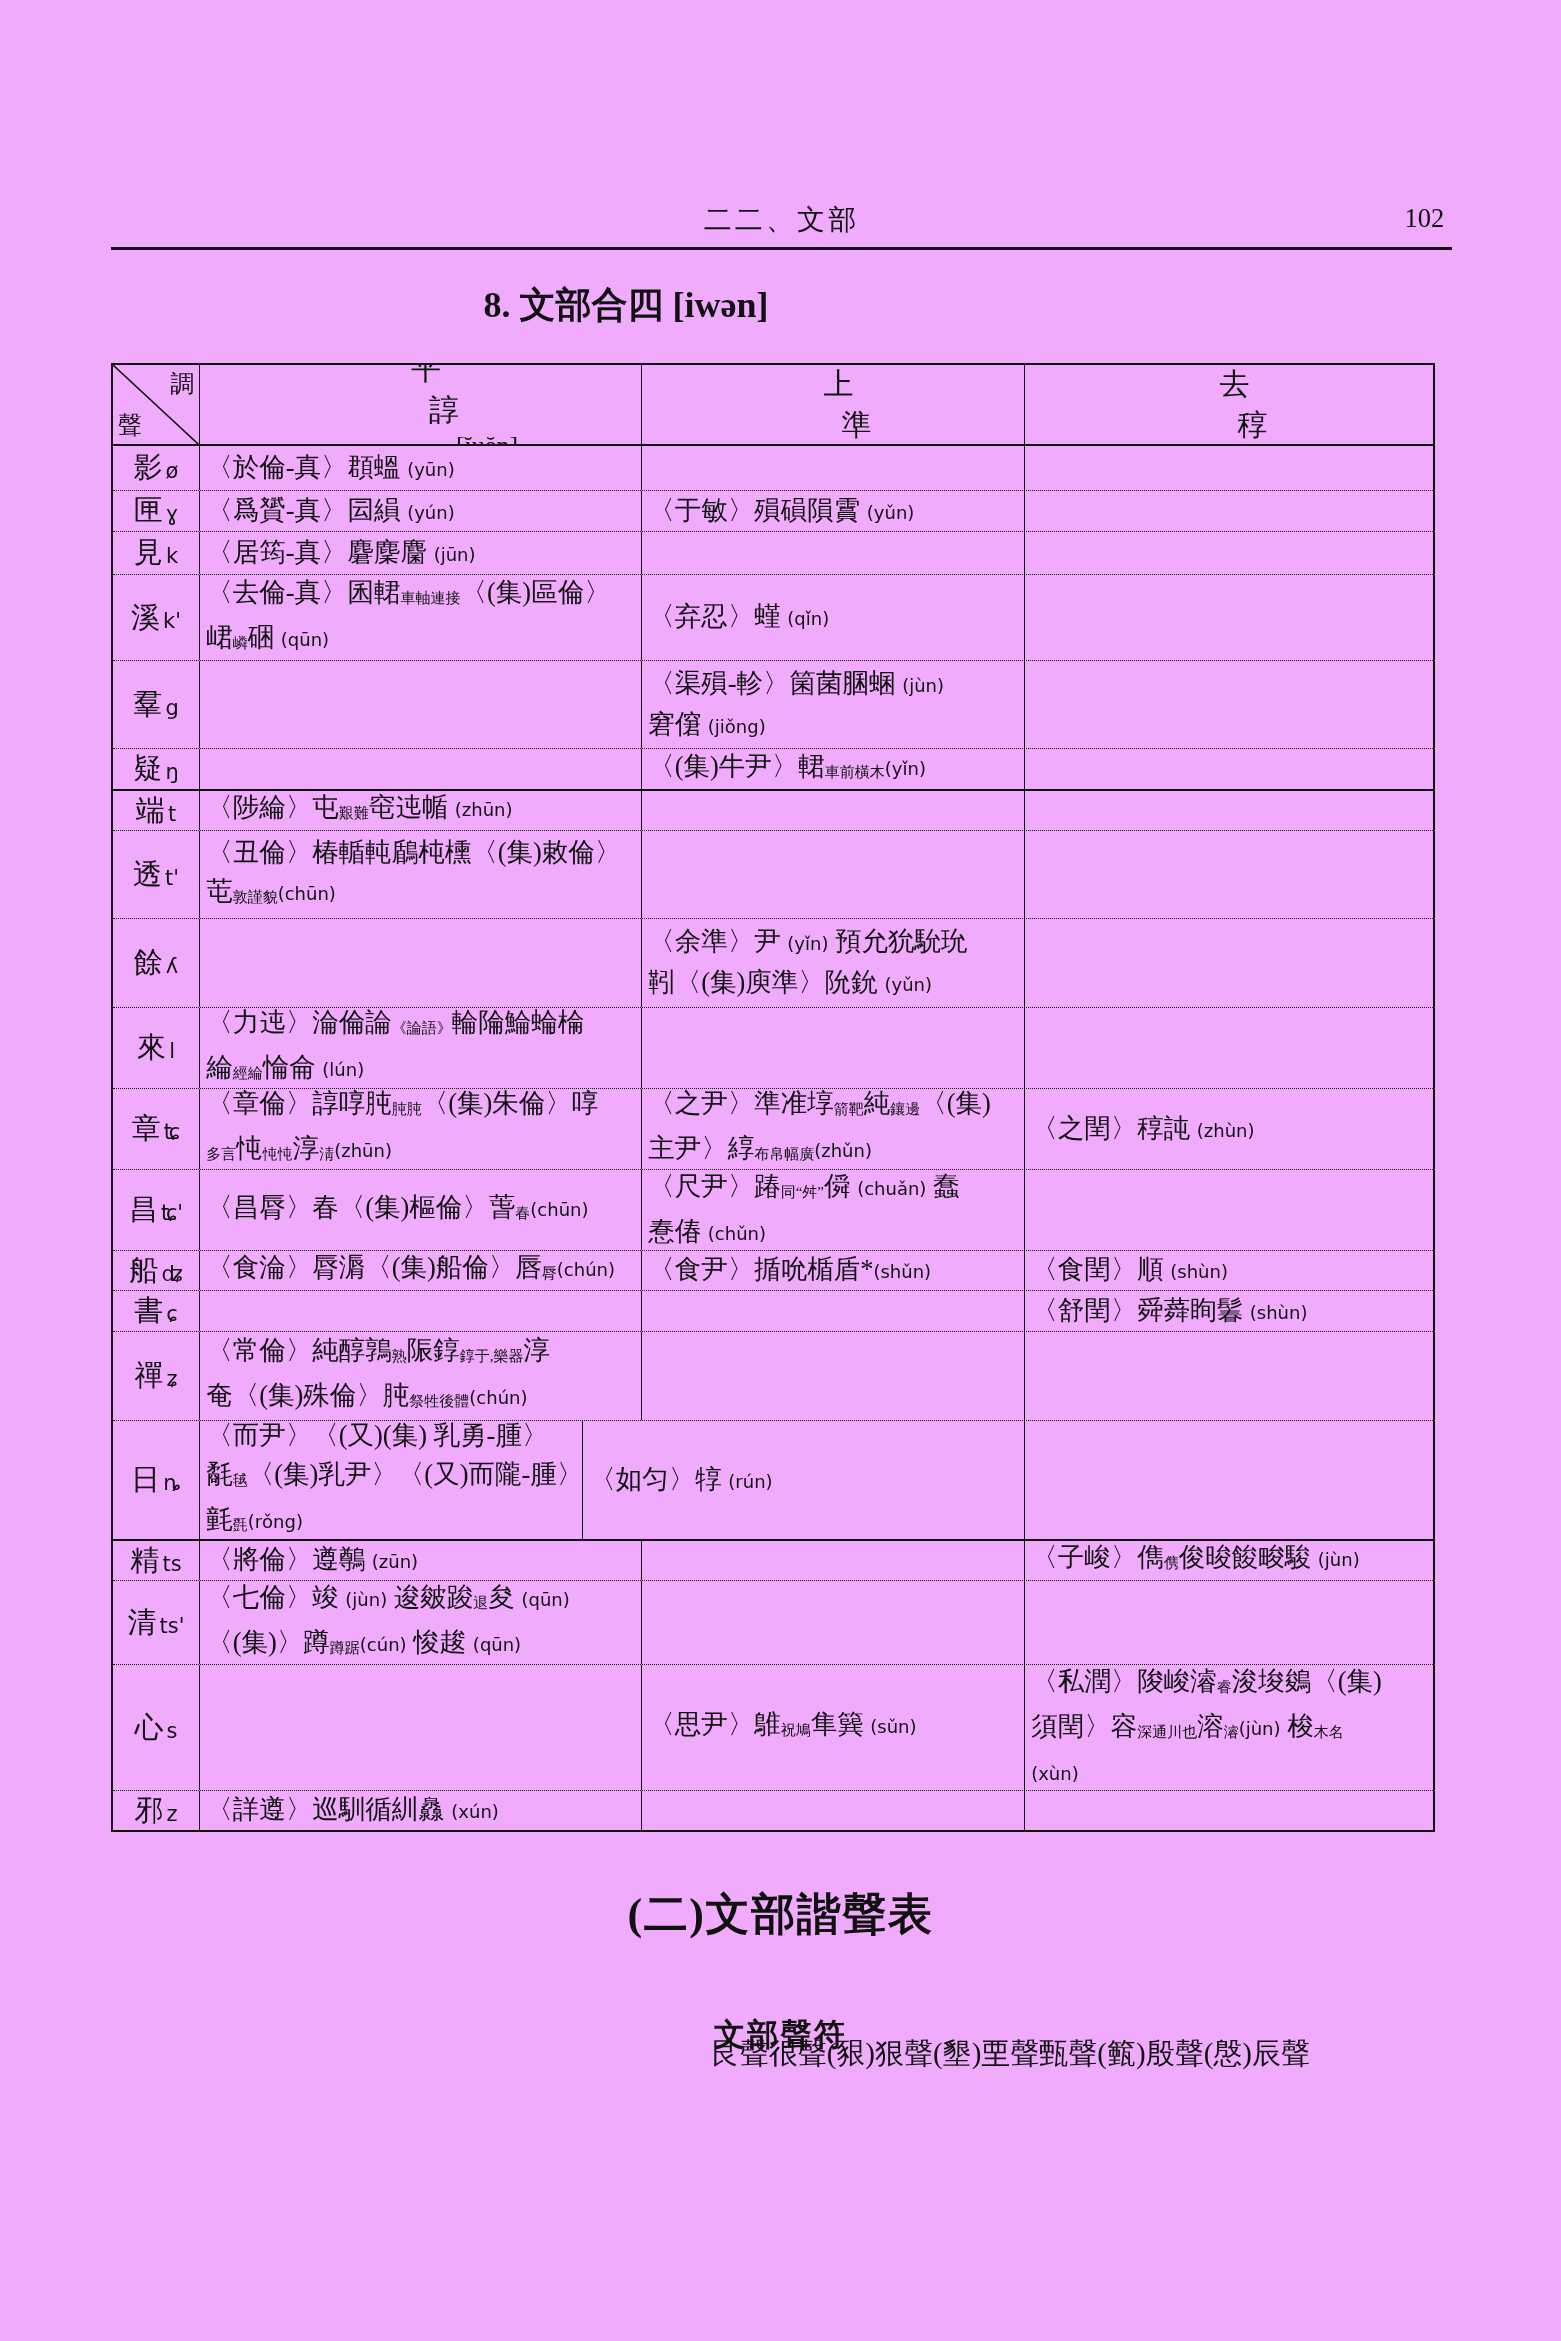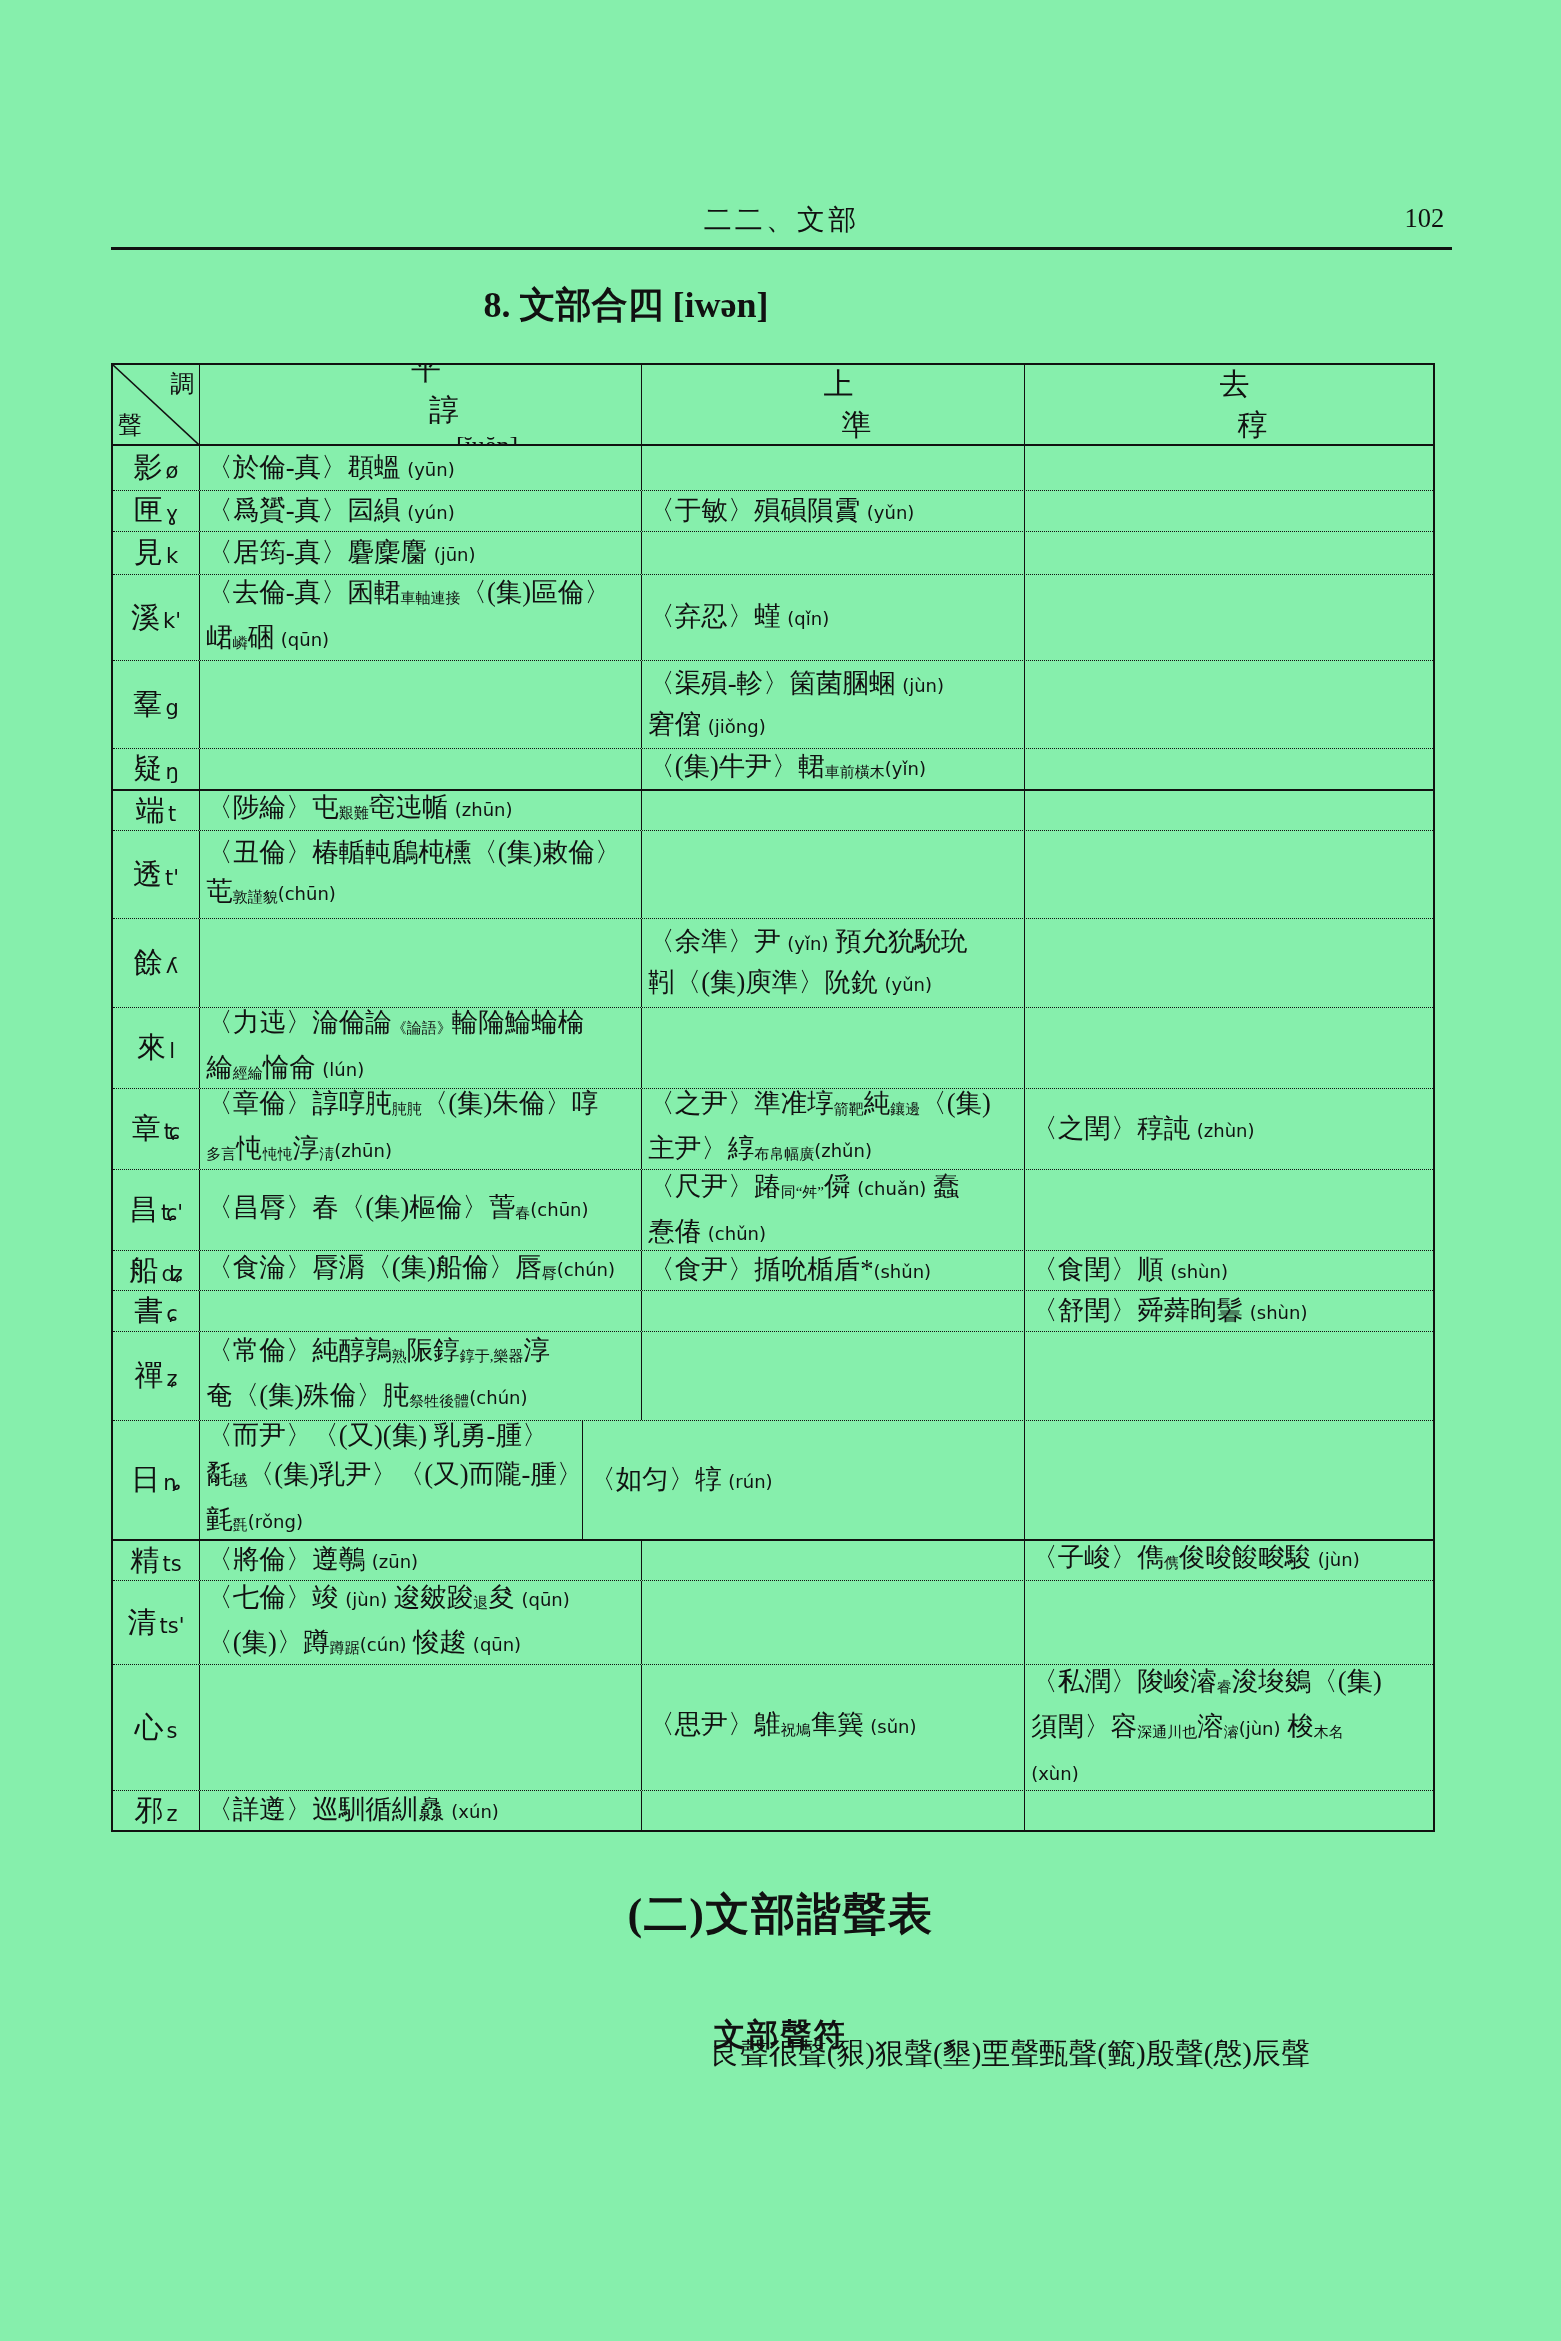--- a/index.html
+++ b/index.html
@@ -1,18 +1,18 @@
 <!DOCTYPE html>
 <html style="font-size:12.5px"><head>
 <meta charset="utf-8">
 <style>
   * { margin:0; padding:0; box-sizing:border-box; }
   html,body { width:1561px; height:2342px; background:#ffffff; color:#111;
     font-family:"Liberation Serif","DejaVu Serif",serif; }
-  .page { position:relative; width:1561px; height:2342px; background:#86efac; }
+  .page { position:relative; width:1561px; height:2342px; background:#f0abfc; }
 
   
   .runhead { position:absolute; top:201px; left:111px; width:1341px; height:39px; }
   .runhead-title { position:absolute; left:0; right:0; text-align:center; font-size:28px; letter-spacing:3.1px; }
   .runhead-page { position:absolute; right:7.8px; top:1.6px; font-size:26.5px; }
   .runhead-rule { position:absolute; top:247px; left:111px; width:1341px; height:3.1px; background:#111; }
 
   
   .sec-title { position:absolute; top:281px; left:0; width:1252px; text-align:center;
     font-size:36px; font-weight:bold; }

